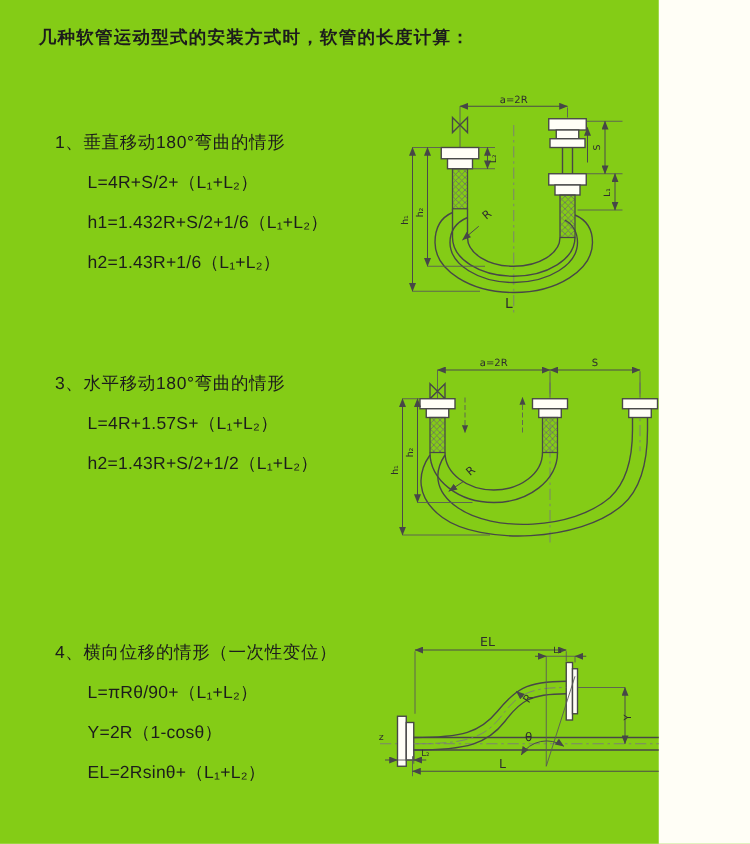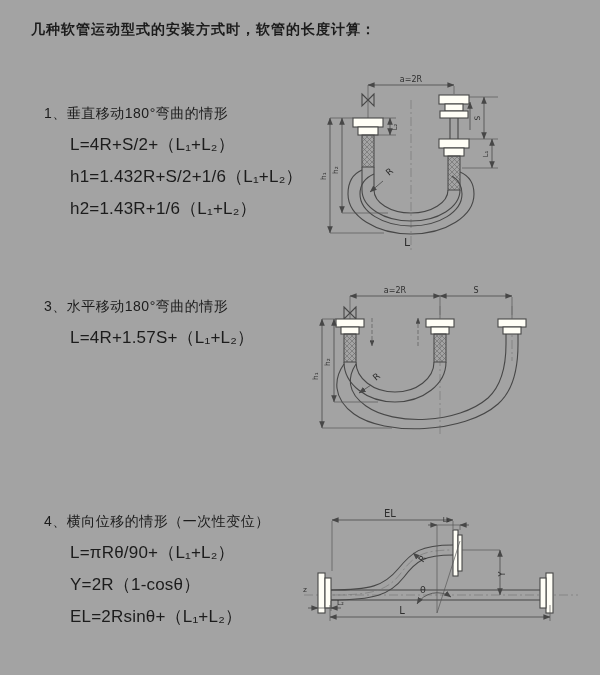--- a/index.html
+++ b/index.html
@@ -1,21 +1,21 @@
 <!DOCTYPE html>
 <html><head>
 <meta charset="utf-8">
 <style>
   html,body{margin:0;padding:0;}
   body{width:600px;height:675px;background:#fffef6;font-family:"Liberation Sans","DejaVu Sans",sans-serif;}
-  .page{position:relative;width:600px;height:675px;background:#a3a3a3;overflow:hidden;color:#1c1c1c;}
+  .page{position:relative;width:527px;height:675px;background:#84cc16;overflow:hidden;color:#1c1c1c;}
   .title{position:absolute;left:31px;top:21px;font-size:14px;font-weight:bold;letter-spacing:1px;}
   .sec{position:absolute;left:44px;}
   .sec .h{font-size:14px;font-weight:normal;letter-spacing:0.5px;line-height:18px;}
-  .sec .f{font-size:17px;margin:14px 0 0 26px;line-height:18px;letter-spacing:0.2px;}
+  .sec .f{font-size:14px;margin:14px 0 0 26px;line-height:18px;letter-spacing:0.2px;}
   .sec1{top:104px;} .sec2{top:297px;} .sec3{top:512px;}
   .dwg{position:absolute;}
   .d1{left:312px;top:72px;} .d2{left:312px;top:286px;} .d3{left:300px;top:505px;}
   svg{display:block;}
   svg text{fill:#2e2e2e;font-family:"DejaVu Sans","Liberation Sans",sans-serif;}
   .s{stroke:#474747;fill:none;stroke-width:1.1;}
   .t{stroke:#585858;fill:none;stroke-width:0.7;}
   .dim{stroke:#4a4a4a;fill:none;stroke-width:0.8;marker-start:url(#arr);marker-end:url(#arr);}
   .dim1{stroke:#4a4a4a;fill:none;stroke-width:0.8;marker-end:url(#arr);}
   .cl{stroke:#7a7a7a;fill:none;stroke-width:0.7;stroke-dasharray:9 3 2 3;}
@@ -44,20 +44,21 @@
   <div class="sec sec1">
     <div class="h">1、垂直移动180°弯曲的情形</div>
     <div class="f">L=4R+S/2+（L₁+L₂）</div>
     <div class="f">h1=1.432R+S/2+1/6（L₁+L₂）</div>
     <div class="f">h2=1.43R+1/6（L₁+L₂）</div>
   </div>
 
   <div class="sec sec2">
     <div class="h">3、水平移动180°弯曲的情形</div>
     <div class="f">L=4R+1.57S+（L₁+L₂）</div>
+    <div class="f">h2=1.43R+S/2+1/2（L₁+L₂）</div>
   </div>
 
   <div class="sec sec3">
     <div class="h">4、横向位移的情形（一次性变位）</div>
     <div class="f">L=πRθ/90+（L₁+L₂）</div>
     <div class="f">Y=2R（1-cosθ）</div>
     <div class="f">EL=2Rsinθ+（L₁+L₂）</div>
   </div>
 
   <div class="dwg d1">

